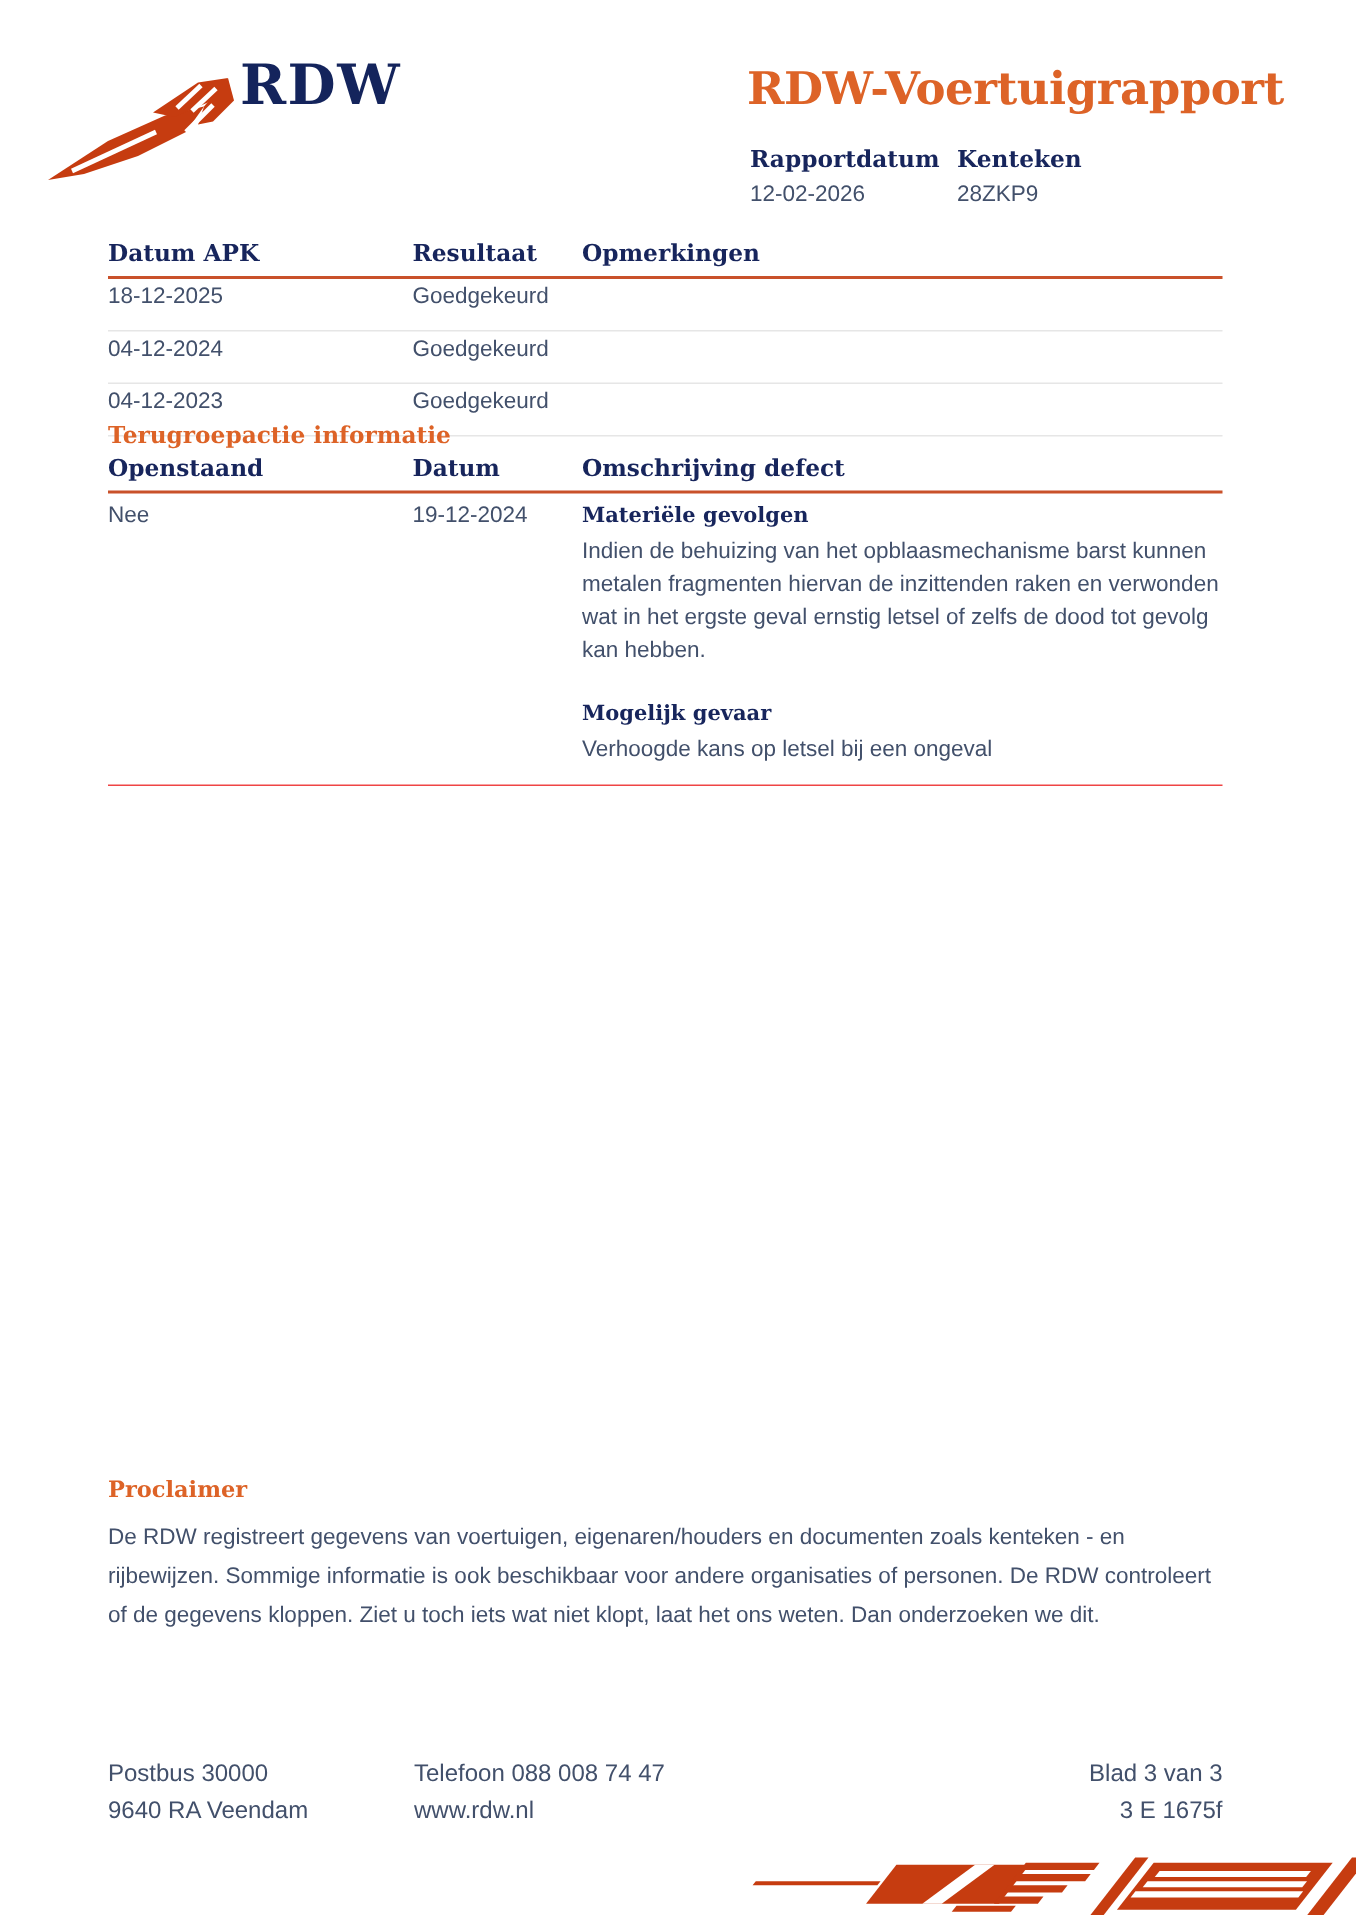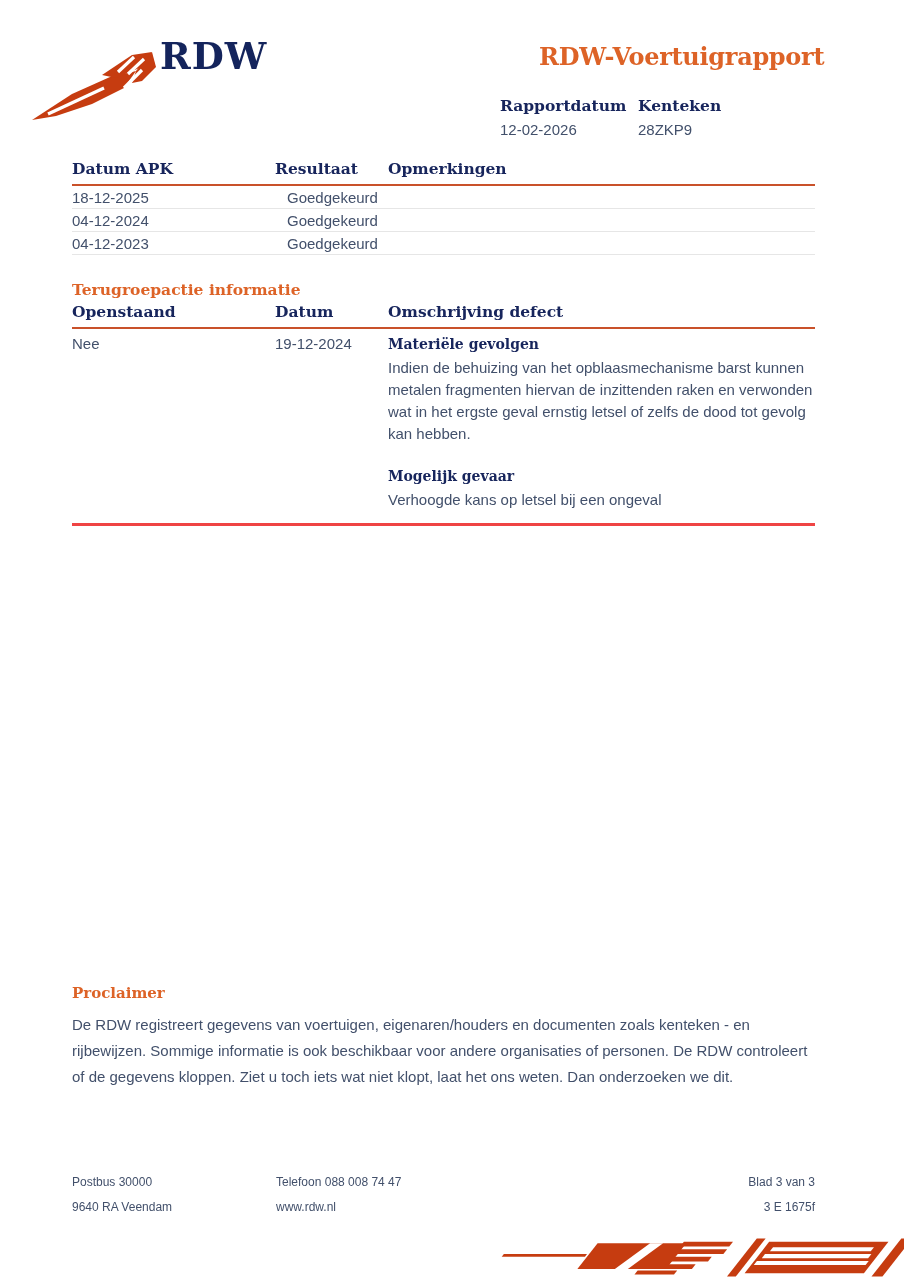--- a/index.html
+++ b/index.html
@@ -10,55 +10,55 @@
     background:#ffffff; overflow:hidden;
     color:#42506b;
   }
   .slab { font-family:"DejaVu Serif", serif; font-weight:700; }
   .navy { color:#17255c; }
   .orange-text { color:#dd6327; }
 
   
   .logo { position:absolute; left:30px; top:50px; width:132px; height:80px; }
   .wordmark { position:absolute; left:160px; top:34px; font-size:37px; letter-spacing:1px; color:#14245c;text-align:center; }
-  .doc-title { position:absolute; left:498px; top:42px; font-size:24px; letter-spacing:-0.3px;margin-left:41px; }
+  .doc-title { position:absolute; left:498px; top:42px; font-size:30px; letter-spacing:-0.3px; }
   .meta { position:absolute; left:500px; top:96px; display:flex; }
   .meta-item { width:138px; }
   .meta-label { font-size:15.5px; }
   .meta-value { font-size:15px; margin-top:6px; color:#42506b; }
 
   
   .tbl { position:absolute; left:72px; width:743px; }
   .apk-tbl { top:159px; }
   .thead { display:grid; grid-template-columns:203px 113px 427px;
            border-bottom:2px solid #c9512a; padding-bottom:6px; }
   .th { font-size:15.5px; }
   .trow { display:grid; grid-template-columns:203px 113px 427px;
-          border-bottom:1px solid #e6e6e6; padding:3px 0 2px 0;gap:12px; }
+          border-bottom:1px solid #e6e6e6; padding:3px 0 14px 0; }
   .tcell { font-size:15px; line-height:17px; min-height:17px; }
 
   
   .recall-heading { position:absolute; left:72px; top:280px; font-size:15.5px; }
   .recall-tbl { top:302px; }
   .recall-row { display:grid; grid-template-columns:203px 113px 427px;
-                border-bottom:3px solid #ef4444; padding:4px 0 12px 0; }
+                border-bottom:1px solid #ef4444; padding:4px 0 12px 0; }
   .recall-cell { font-size:15px; line-height:22px; }
   .defect p { margin:0 0 20px 0; }
   .defect .sub-h { font-size:14px; margin:0 0 2px 0; }
   .defect .last { margin-bottom:0; }
 
   
   .proclaimer-heading { position:absolute; left:72px; top:984px; font-size:15px; }
   .proclaimer-text { position:absolute; left:72px; top:1012px; width:743px;
                      font-size:15px; line-height:26px; }
 
   
   .footer { position:absolute; left:72px; top:1170px; width:743px;
             display:grid; grid-template-columns:204px 300px 239px; }
-  .footer .line { font-size:12px; line-height:25px; }
+  .footer .line { font-size:16px; line-height:25px; }
   .footer .right { text-align:right; }
 
   
   .speed-graphic { position:absolute; right:0; bottom:0; width:404px; height:45px; }
 </style>
 </head>
 <body>
 
 <div class="page">
 

